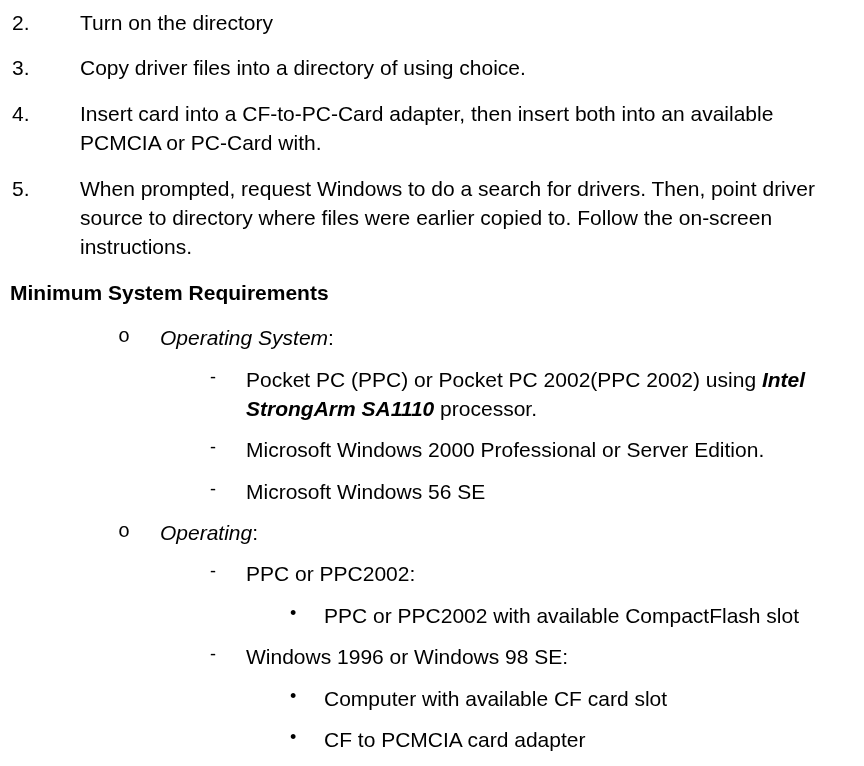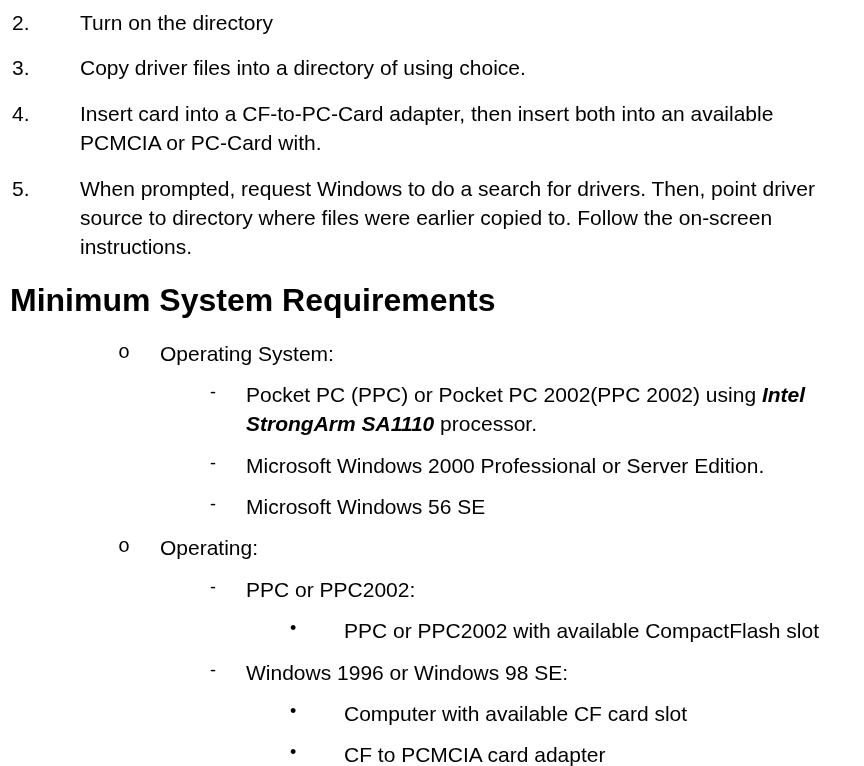--- a/index.html
+++ b/index.html
@@ -26,38 +26,39 @@
       flex-shrink: 0;
     }
     .num-text {
       padding-left: 2px;
     }
     .item-body {
       flex: 1;
     }
     .heading {
       font-weight: bold;
-      font-size: 32px;
+      font-size: 21px;
       margin-bottom: 16px;
     }
     .circle-item {
       display: flex;
       margin-left: 108px;
       margin-bottom: 12px;
     }
     .circle-marker {
       width: 42px;
       flex-shrink: 0;
       font-family: "Courier New", monospace;
       font-size: 20px;
     }
     .circle-body {
       flex: 1;
     }
     .italic {
+      font-style: italic;
     }
     .dash-item {
       display: flex;
       margin-left: 200px;
       margin-bottom: 12px;
     }
     .dash-marker {
       width: 36px;
       flex-shrink: 0;
       font-size: 18px;
@@ -74,21 +75,20 @@
       margin-left: 280px;
       margin-bottom: 12px;
     }
     .bullet-marker {
       width: 34px;
       flex-shrink: 0;
       font-size: 18px;
     }
     .bullet-body {
       flex: 1;
-      margin-left: 20px;
     }
   </style>
 </head>
 <body>
 
 <div class="numbered-item">
   <div class="num"><span class="num-text">2.</span></div>
   <div class="item-body">Turn on the directory</div>
 </div>
 

